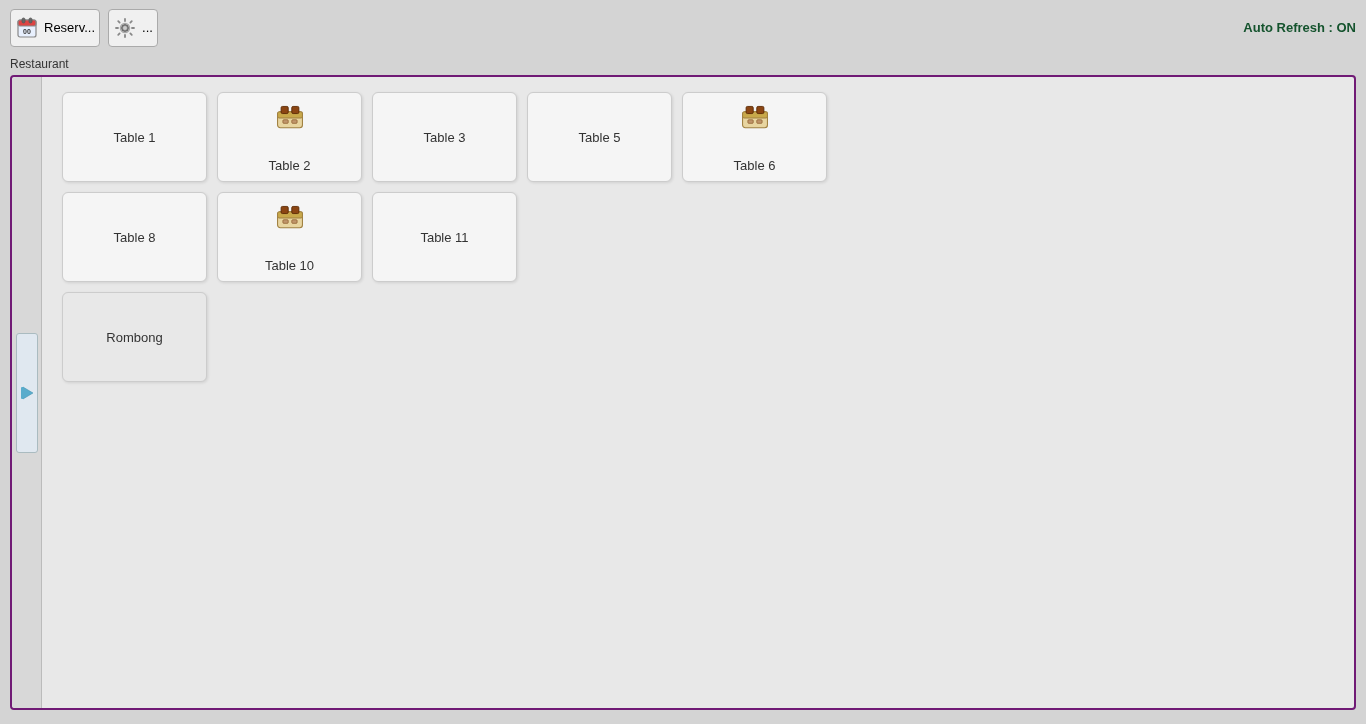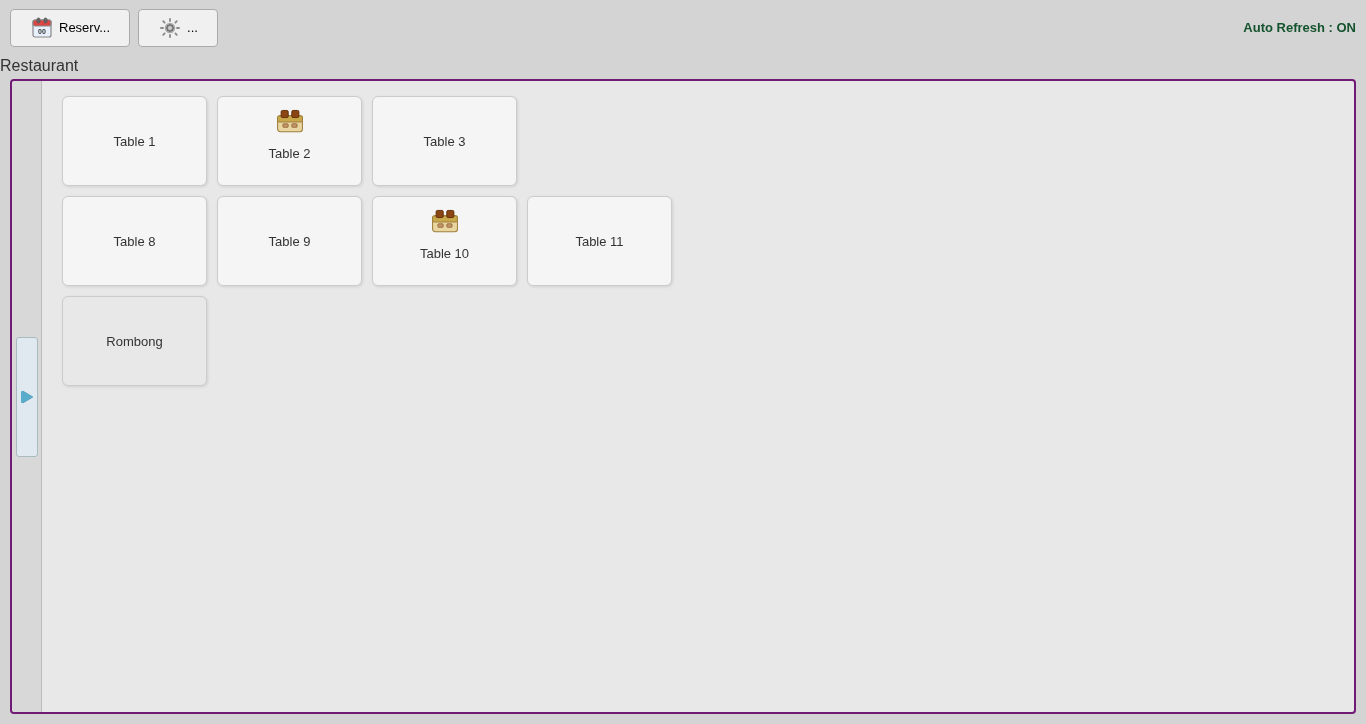--- a/index.html
+++ b/index.html
@@ -17,21 +17,21 @@
       display: flex;
       align-items: center;
       padding: 8px 10px;
       background: #d4d4d4;
       height: 55px;
     }
     .toolbar-btn {
       display: flex;
       align-items: center;
       gap: 5px;
-      padding: 5px 19px;
+      padding: 5px 4px;
       border: 1px solid #aaa;
       border-radius: 4px;
       background: #f0f0f0;
       cursor: pointer;
       font-size: 13px;
       margin-right: 8px;
       height: 38px;
     }
     .btn-icon {
       width: 24px;
@@ -46,22 +46,22 @@
       font-size: 13px;
       color: #333;
     }
     .auto-refresh span {
       font-weight: bold;
       color: #14532d;
     }
 
     
     .section-label {
-      padding: 2px 10px 4px 0;
-      font-size: 16px;
+      padding: 2px 10px 4px 10px;
+      font-size: 12px;
       color: #333;
       font-weight: normal;
     }
 
     
     .main-area {
       margin: 0 10px 10px 10px;
       background: #e8e8e8;
       border: 2px solid #701a75;
       border-radius: 4px;
@@ -119,21 +119,21 @@
       flex-direction: column;
       align-items: center;
       justify-content: center;
       cursor: pointer;
       box-shadow: 1px 1px 3px rgba(0,0,0,0.1);
       transition: background 0.15s;
       position: relative;
     }
     .table-card.has-icon {
       justify-content: flex-end;
-      padding-bottom: 24px;
+      padding-bottom: 8px;
     }
     .table-icon {
       position: absolute;
       top: 10px;
       left: 50%;
       transform: translateX(-50%);
       width: 36px;
       height: 30px;
       display: flex;
       align-items: center;
@@ -230,34 +230,47 @@
           </svg>
         </span>
         <span class="table-label">Table 2</span>
       </div>
 
       <div class="table-card">
         <span class="table-label">Table 3</span>
       </div>
 
 
-
+      <div class="table-card">
+        <span class="table-label">Table 5</span>
+      </div>
+
+      <div class="table-card has-icon">
+        <span class="table-icon food-icon">
+          <svg viewBox="0 0 36 30" xmlns="http://www.w3.org/2000/svg">
+            <rect x="4" y="8" width="28" height="18" rx="3" fill="#e8d5a0" stroke="#a08040" stroke-width="1.2"></rect>
+            <rect x="4" y="8" width="28" height="7" rx="2" fill="#c8a84a" stroke="#a08040" stroke-width="1.2"></rect>
+            <rect x="8" y="2" width="8" height="8" rx="1.5" fill="#8B4513" stroke="#5a2a05" stroke-width="1"></rect>
+            <rect x="20" y="2" width="8" height="8" rx="1.5" fill="#8B4513" stroke="#5a2a05" stroke-width="1"></rect>
+            <rect x="10" y="17" width="6" height="4" rx="1" fill="#c0956a" stroke="#8a5a2a" stroke-width="0.8"></rect>
+            <rect x="20" y="17" width="6" height="4" rx="1" fill="#c0956a" stroke="#8a5a2a" stroke-width="0.8"></rect>
+          </svg>
+        </span>
+        <span class="table-label">Table 6</span>
+      </div>
 
     </div>
 
     <div class="tables-row">
 
       <div class="table-card">
         <span class="table-label">Table 8</span>
       </div>
 
 
-      <div class="table-card">
-        <span class="table-label">Table 9</span>
-      </div>
 
       <div class="table-card has-icon">
         <span class="table-icon food-icon">
           <svg viewBox="0 0 36 30" xmlns="http://www.w3.org/2000/svg">
             <rect x="4" y="8" width="28" height="18" rx="3" fill="#e8d5a0" stroke="#a08040" stroke-width="1.2"></rect>
             <rect x="4" y="8" width="28" height="7" rx="2" fill="#c8a84a" stroke="#a08040" stroke-width="1.2"></rect>
             <rect x="8" y="2" width="8" height="8" rx="1.5" fill="#8B4513" stroke="#5a2a05" stroke-width="1"></rect>
             <rect x="20" y="2" width="8" height="8" rx="1.5" fill="#8B4513" stroke="#5a2a05" stroke-width="1"></rect>
             <rect x="10" y="17" width="6" height="4" rx="1" fill="#c0956a" stroke="#8a5a2a" stroke-width="0.8"></rect>
             <rect x="20" y="17" width="6" height="4" rx="1" fill="#c0956a" stroke="#8a5a2a" stroke-width="0.8"></rect>

